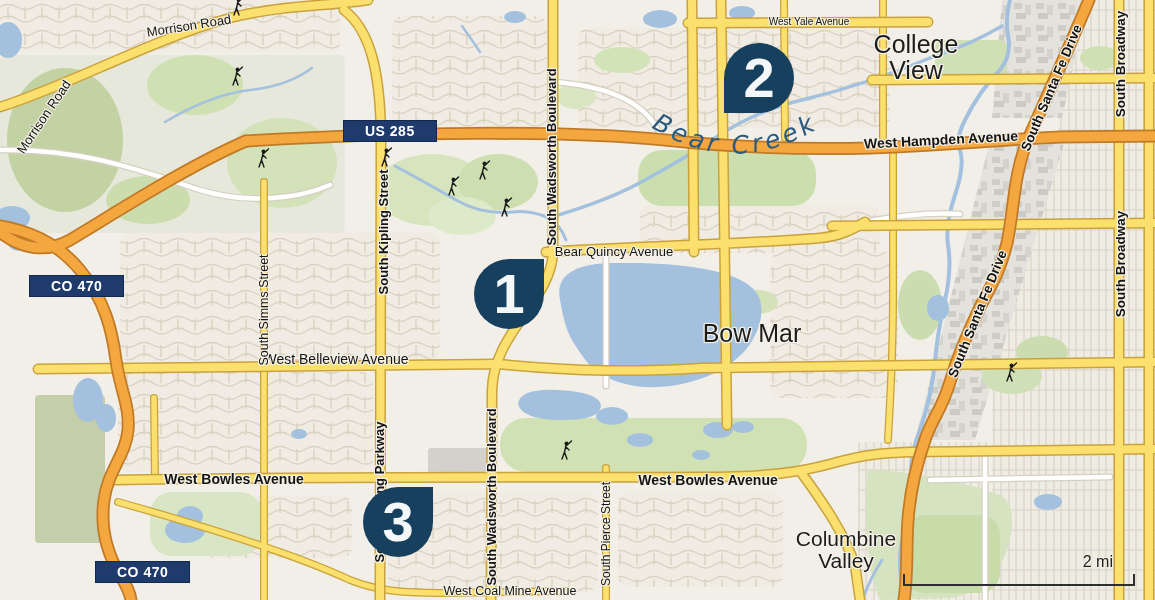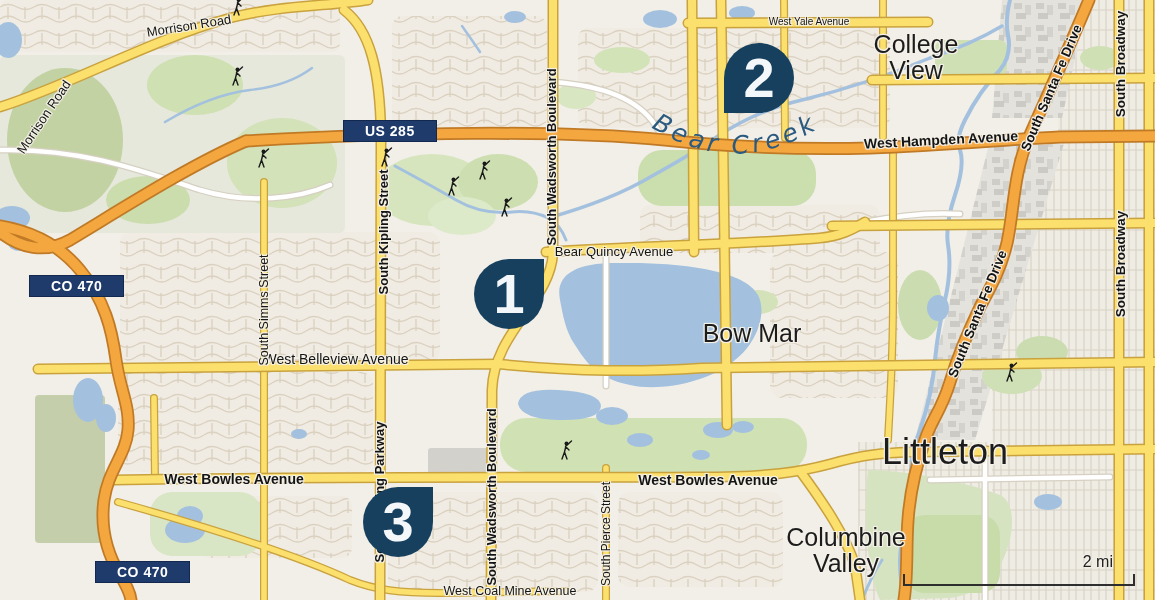--- a/index.html
+++ b/index.html
@@ -286,22 +286,21 @@
 <div class="lbl" style="left:552px;top:157px;font-size:13px;font-weight:bold;transform:translate(-50%,-50%) rotate(-90deg);">South Wadsworth Boulevard</div>
 <div class="lbl" style="left:492px;top:497px;font-size:13px;font-weight:bold;transform:translate(-50%,-50%) rotate(-90deg);">South Wadsworth Boulevard</div>
 <div class="lbl" style="left:606px;top:534px;font-size:12px;transform:translate(-50%,-50%) rotate(-90deg);">South Pierce Street</div>
 <div class="lbl" style="left:1052px;top:88px;font-size:13.5px;font-weight:bold;transform:translate(-50%,-50%) rotate(-67deg);">South Santa Fe Drive</div>
 <div class="lbl" style="left:978px;top:314px;font-size:13.5px;font-weight:bold;transform:translate(-50%,-50%) rotate(-68deg);">South Santa Fe Drive</div>
 <div class="lbl" style="left:1121px;top:64px;font-size:13.5px;font-weight:bold;transform:translate(-50%,-50%) rotate(-90deg);">South Broadway</div>
 <div class="lbl" style="left:1121px;top:264px;font-size:13.5px;font-weight:bold;transform:translate(-50%,-50%) rotate(-90deg);">South Broadway</div>
 
 <div class="lbl place" style="left:916px;top:57px;font-size:25px;width:120px;">College View</div>
 <div class="lbl place" style="left:742px;top:333px;font-size:25px;margin-left:10px;">Bow Mar</div>
-<div class="lbl place" style="left:945px;top:452px;font-size:36px;">Littleton</div>
-<div class="lbl place" style="left:846px;top:550px;font-size:25px;width:130px;">Columbine Valley</div>
+<div class="lbl place" style="left:846px;top:550px;font-size:21px;width:130px;">Columbine Valley</div>
 
 <div class="shield" style="left:343px;top:120px;">US 285</div>
 <div class="shield" style="left:29px;top:275px;">CO 470</div>
 <div class="shield" style="left:95px;top:561px;">CO 470</div>
 
 <div class="marker tip-tr" style="left:474px;top:259px;">
   <span class="marker-num">1</span>
 </div>
 <div class="marker tip-bl" style="left:724px;top:43px;">
   <span class="marker-num">2</span>

